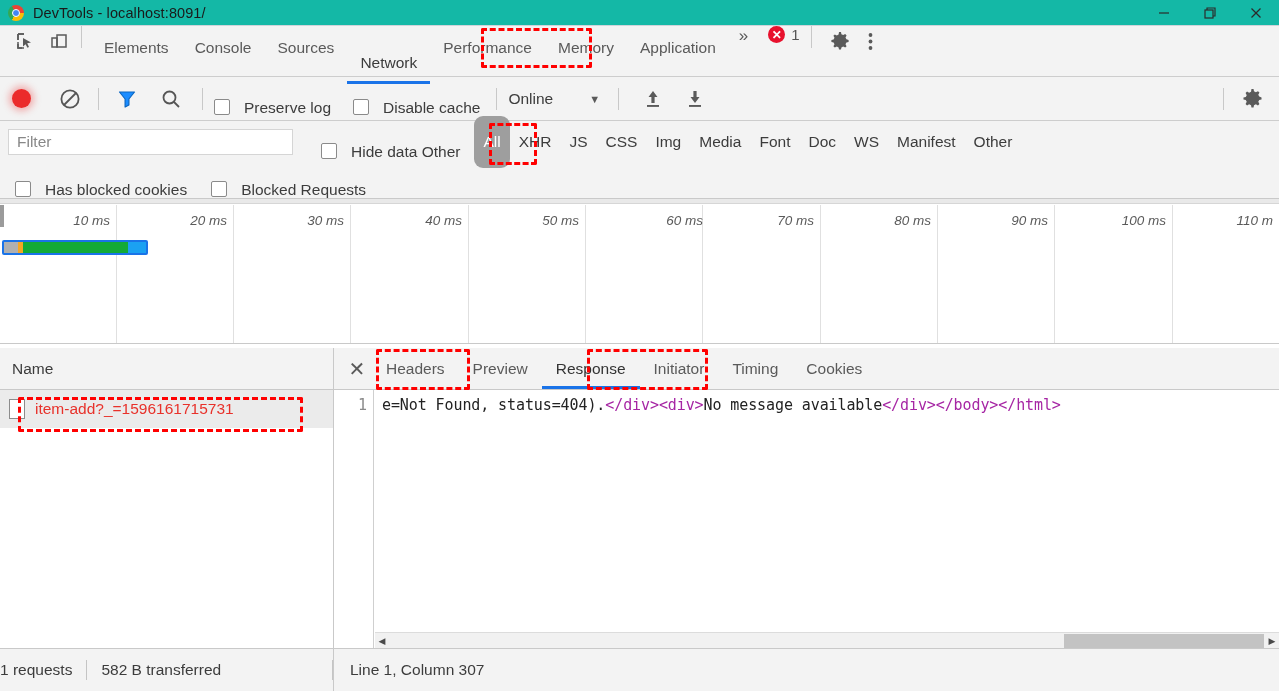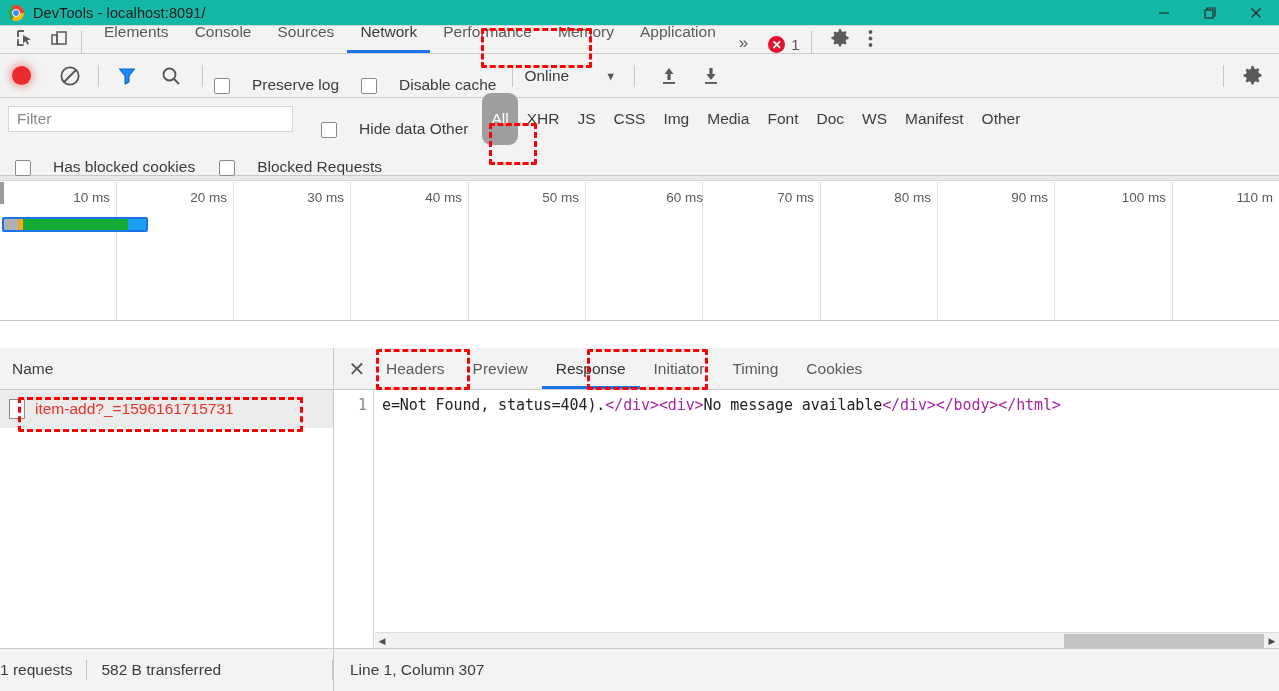--- a/index.html
+++ b/index.html
@@ -27,30 +27,30 @@
   .tb-title { margin-left: 9px; font-size: 14.5px; color: #1a1a1a; letter-spacing: .1px; }
   .tb-spacer { flex: 1; }
   .winbtn {
     width: 46px; height: 26px; display: flex; align-items: center; justify-content: center;
     color: #2b2b2b;
   }
   .winbtn svg { display: block; }
 
   
   .tabstrip {
-    height: 28px; background: #f3f3f3; display: flex; align-items: flex-end;
+    height: 51px; background: #f3f3f3; display: flex; align-items: flex-start;
     border-bottom: 1px solid #cdcdcd; position: relative;
   }
   .icon-btn { width: 34px; height: 30px; display: flex; align-items: center; justify-content: center; }
   .tabstrip .vdiv { width: 1px; height: 22px; background: #c8c8c8; margin: 0 9px 0 5px; }
   .maintab {
     height: 43px; display: flex; align-items: center; padding: 0 13px;
     font-size: 15.5px; color: #5a5a5a; position: relative; white-space: nowrap;
   }
-  .maintab.active { color: #3b3b3b; }
+  .maintab.active { color: #3b3b3b; margin-top: 15px; }
   .maintab.active::after {
     content: ""; position: absolute; left: 0; right: 0; bottom: 0; height: 3px; background: #1a73e8;
   }
   .chev { font-size: 17px; color: #5a5a5a; padding: 0 10px; }
   .errbadge { display: flex; align-items: center; gap: 6px; margin-left: 10px; }
   .errdot {
     width: 17px; height: 17px; border-radius: 50%; background: #e8112d;
     color: #fff; font-size: 12px; display: flex; align-items: center; justify-content: center;
     font-weight: bold;
   }
@@ -60,21 +60,21 @@
   
   .nettoolbar {
     height: 44px; background: #f3f3f3; display: flex; align-items: center;
     border-bottom: 1px solid #cdcdcd; padding-left: 12px;
   }
   .recdot {
     width: 19px; height: 19px; border-radius: 50%; background: #eb2b2b;
     box-shadow: 0 0 7px 3px rgba(235,43,43,.35);
   }
   .nettoolbar .sep { width: 1px; height: 22px; background: #c8c8c8; margin: 0 11px; }
-  .cbrow { display: flex; align-items: flex-end; gap: 22px; margin-top: 19px; }
+  .cbrow { display: flex; align-items: flex-start; gap: 14px; margin-top: 19px; }
   .cbox {
     width: 16px; height: 16px; border: 1.6px solid #8a8a8a; border-radius: 2px;
     background: #fff; flex: none;
   }
   .cblabel { font-size: 15.5px; color: #3c3c3c; white-space: nowrap; }
   .selwrap { display: flex; align-items: center; gap: 36px; font-size: 15.5px; color: #3c3c3c; }
   .caret { font-size: 11px; color: #5a5a5a; }
 
   
   .filterbar {
@@ -92,21 +92,21 @@
   }
   .typebtn.active { background: #9e9e9e; color: #fff; }
 
   
   .filterbar2 {
     height: 36px; background: #f3f3f3; display: flex; align-items: center;
     padding-left: 15px; gap: 24px; border-bottom: 1px solid #c9c9c9;
   }
 
   
-  .overview { height: 145px; position: relative; background: #fff; border-bottom: 1px solid #c9c9c9; }
+  .overview { height: 145px; position: relative; background: #fff; border-bottom: 1px solid #c9c9c9; font-style: italic; }
   .ovtop { height: 5px; background: #e9e9e9; border-bottom: 1px solid #d6d6d6; }
   .ovgrid { position: absolute; left: 0; right: 0; top: 6px; bottom: 0; }
   .gridline { position: absolute; top: 0; bottom: 0; width: 1px; background: #e0e0e0; }
   .gridlabel {
     position: absolute; top: 8px; font-size: 13.5px; color: #5a5a5a;
     transform: translateX(-100%); padding-right: 6px; white-space: nowrap;
   }
   .leftmark { position: absolute; left: 0; top: 6px; width: 4px; height: 22px; background: #9b9b9b; }
   .reqbar {
     position: absolute; left: 2px; top: 41px; width: 146px; height: 15px;

